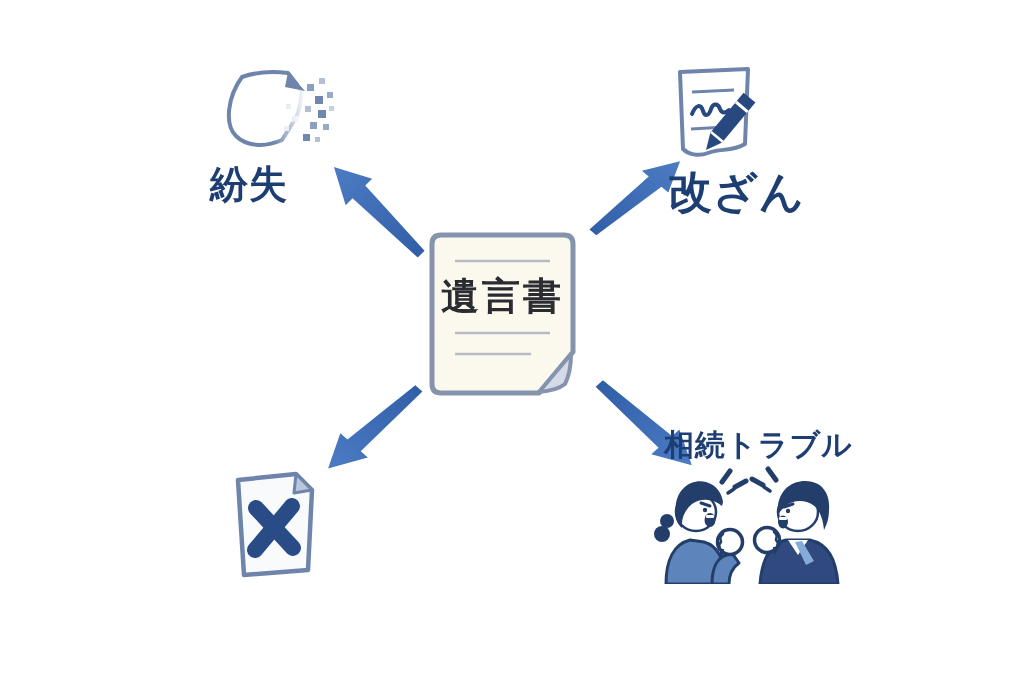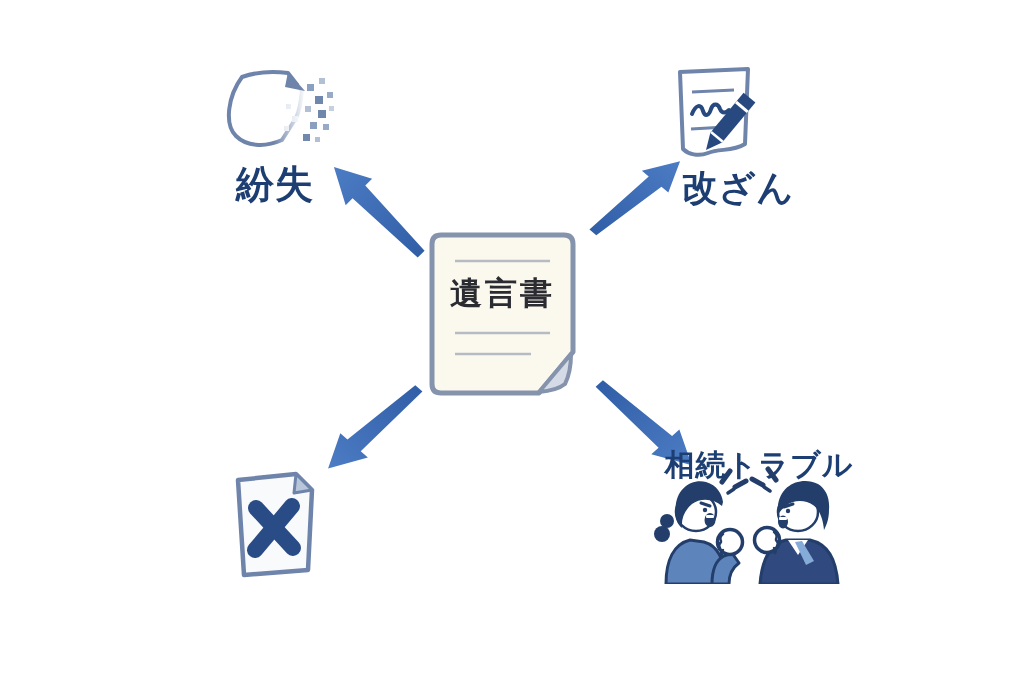--- a/index.html
+++ b/index.html
@@ -2,26 +2,26 @@
 <html><head>
 <meta charset="utf-8">
 <style>
   html,body{margin:0;padding:0;background:#ffffff;}
   #canvas{
     position:relative;width:1024px;height:683px;background:#ffffff;
     font-family:"Liberation Sans","DejaVu Sans",sans-serif;overflow:hidden;
   }
   .abs{position:absolute;}
   .risk-label{
-    position:absolute;text-align:center;font-weight:bold;color:#1d3e72;
+    position:absolute;text-align:left;font-weight:bold;color:#1d3e72;
     line-height:1;letter-spacing:1px;white-space:nowrap;
   }
   .center-label{
     position:absolute;text-align:center;font-weight:bold;color:#2b2b32;
-    font-size:32px;line-height:1;letter-spacing:3px;
+    font-size:38px;line-height:1;letter-spacing:3px;
   }
   svg{display:block;}
 </style>
 </head>
 <body>
 
 <div id="canvas">
 
   <svg class="abs" style="left:425px;top:228px" width="155" height="172" viewBox="0 0 155 172">
     <path d="M16,7 L139,7 Q148,7 148,16 L148,124 L114,165 L16,165 Q7,165 7,156 L7,16 Q7,7 16,7 Z" fill="#fbf8ee" stroke="#8593ad" stroke-width="5" stroke-linejoin="round"></path>
@@ -101,30 +101,30 @@
 
   <svg class="abs" style="left:658px;top:62px" width="120" height="112" viewBox="0 0 120 112">
     <path d="M22,10 L90,7 L87,82 C74,90 62,86 50,91 C40,95 30,92 25,87 Z" fill="#ffffff" stroke="#6f84ab" stroke-width="4" stroke-linejoin="round"></path>
     <line x1="34" y1="30" x2="76" y2="28" stroke="#6f84ab" stroke-width="3"></line>
     <line x1="33" y1="67" x2="68" y2="65" stroke="#6f84ab" stroke-width="3"></line>
     <path d="M34,52 C38,42 43,42 45,49 C47,55 51,54 53,47 C55,41 60,41 62,47 C64,52 68,51 71,48" fill="none" stroke="#27497f" stroke-width="4" stroke-linecap="round"></path>
     <polygon points="48,88 52.3,70.8 85.6,30.7 97.4,40.5 64.1,80.6" fill="#27497f"></polygon>
     <line x1="64.8" y1="79.8" x2="53" y2="70" stroke="#ffffff" stroke-width="2.5"></line>
     <line x1="89.7" y1="49.8" x2="78" y2="40" stroke="#ffffff" stroke-width="3"></line>
   </svg>
-  <div class="risk-label" style="left:668px;top:170px;width:140px;font-size:36px">改ざん</div>
+  <div class="risk-label" style="left:668px;top:170px;width:140px;font-size:44px">改ざん</div>
 
   <svg class="abs" style="left:220px;top:468px" width="110" height="114" viewBox="0 0 110 114">
     <path d="M18,12 L76,6 L92,22 L88,102 L24,107 Z" fill="#f8fafc" stroke="#6f84ab" stroke-width="4.5" stroke-linejoin="round"></path>
     <polygon points="76,6 92,22 74,25" fill="#b9c6d9" stroke="#6f84ab" stroke-width="3" stroke-linejoin="round"></polygon>
     <line x1="36" y1="40" x2="73" y2="80" stroke="#2a4c86" stroke-width="16" stroke-linecap="round"></line>
     <line x1="72" y1="38" x2="35" y2="82" stroke="#2a4c86" stroke-width="16" stroke-linecap="round"></line>
   </svg>
 
-  <div class="risk-label" style="left:664px;top:450px;width:190px;font-size:30px">相続トラブル</div>
+  <div class="risk-label" style="left:664px;top:430px;width:190px;font-size:30px">相続トラブル</div>
   <svg class="abs" style="left:646px;top:462px" width="212" height="122" viewBox="0 0 212 122">
 
     <circle cx="16" cy="72" r="8" fill="#233e6b"></circle>
     <circle cx="21" cy="59" r="7" fill="#233e6b"></circle>
     <ellipse cx="50" cy="50" rx="20" ry="19" fill="#ffffff" stroke="#233e6b" stroke-width="2.5"></ellipse>
     <path d="M30,52 C27,28 45,16 60,20 C71,23 76,32 77,40 L76,44 C67,36 54,36 46,42 C39,48 35,56 36,66 C31,62 30,57 30,52 Z" fill="#233e6b"></path>
     <path d="M55,41 L64,44" stroke="#233e6b" stroke-width="3" stroke-linecap="round"></path>
     <circle cx="59" cy="48" r="2.2" fill="#233e6b"></circle>
     <ellipse cx="64" cy="58" rx="5.5" ry="7" fill="#233e6b"></ellipse>
     <rect x="60" y="53" width="8" height="3" rx="1" fill="#ffffff"></rect>

